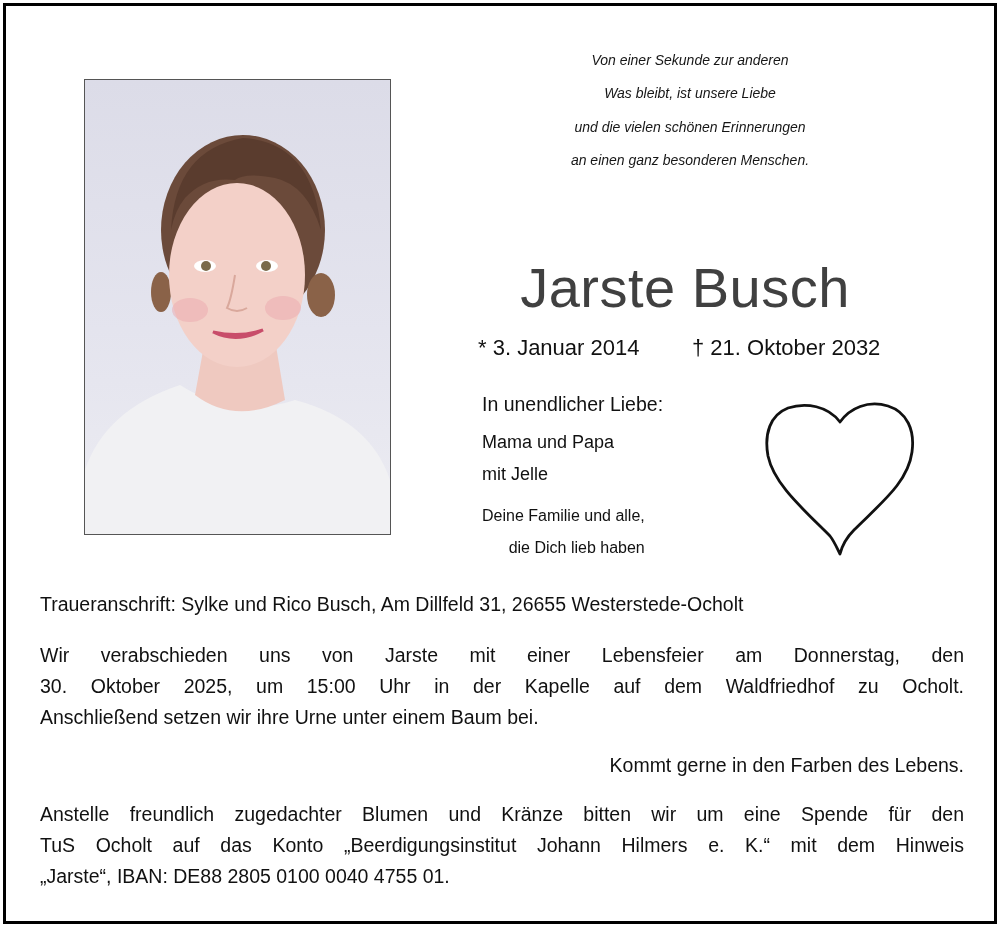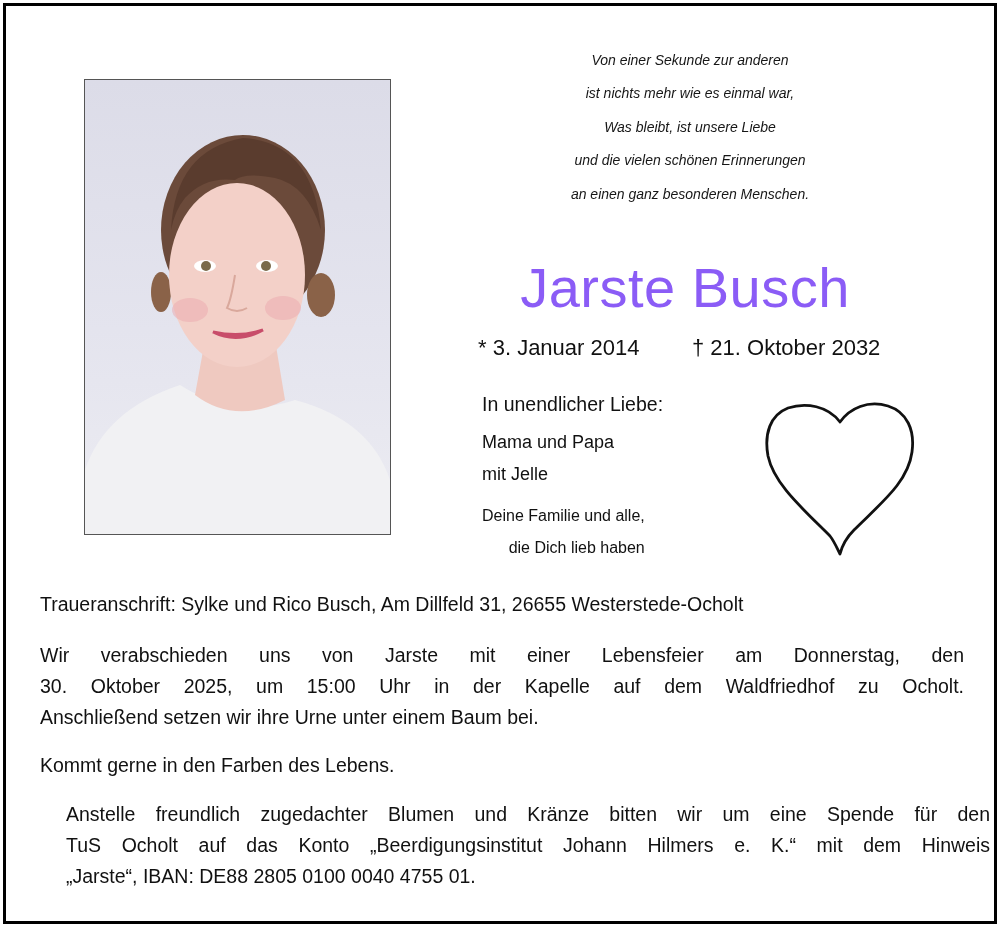--- a/index.html
+++ b/index.html
@@ -6,34 +6,34 @@
   body { width:1000px; height:925px; position:relative; overflow:hidden;
          font-family:"Liberation Sans", "DejaVu Sans", sans-serif; color:#111; }
   .frame { position:absolute; left:3px; top:3px; width:988px; height:915px;
            border:3px solid #000; box-sizing:content-box; background:#fff; }
   .photo { position:absolute; left:84px; top:79px; width:305px; height:454px;
            border:1px solid #555; overflow:hidden;
            background:linear-gradient(180deg,#dcdce8 0%,#e4e4ee 55%,#ececf2 100%); }
   .poem { position:absolute; left:470px; top:44px; width:440px; text-align:center;
           font-style:italic; font-size:14px; line-height:33.4px; color:#161616; }
   .name { position:absolute; left:455px; top:252px; width:460px; text-align:center;
-          font-size:56px; line-height:72px; color:#8b5cf6; letter-spacing:0.5px; }
+          font-size:56px; line-height:72px; color:#404040; letter-spacing:0.5px; }
   .born { position:absolute; left:478px; top:333px; font-size:22px; line-height:30px; }
   .died { position:absolute; left:692px; top:333px; font-size:22px; line-height:30px; }
   .intro { position:absolute; left:482px; top:390px; font-size:19.5px; line-height:28px; }
   .fam1 { position:absolute; left:482px; top:426px; font-size:18px; line-height:32px; }
   .fam2 { position:absolute; left:482px; top:500px; font-size:16px; line-height:32px;text-align:right; }
   .heart { position:absolute; left:762px; top:400px; width:156px; height:156px; }
   .addr { position:absolute; left:40px; top:590px; font-size:19.5px; line-height:28px; }
   .para { position:absolute; left:40px; width:924px; font-size:19.5px; line-height:31px;
           text-align:justify; text-align-last:left; }
   .p1 { top:640px; }
-  .center { position:absolute; left:40px; top:751px; width:924px; text-align:left;
+  .center { position:absolute; left:40px; top:751px; width:924px; text-align:right;
             font-size:19.5px; line-height:28px; }
-  .p2 { top:799px;margin-left:26px; }
+  .p2 { top:799px; }
   .line { display:block; white-space:pre; }
   .jline { display:block; text-align:justify; text-align-last:justify; }
 </style>
 </head>
 <body>
 
 <div class="frame"></div>
 
 <div class="photo" title="Portrait of a smiling girl in a white sweater">
   <svg width="305" height="454" viewBox="0 0 305 454">
@@ -60,21 +60,20 @@
     <ellipse cx="198" cy="228" rx="18" ry="12" fill="#eba7ad" opacity="0.5"></ellipse>
 
     <path d="M150 195 Q146 220 142 228 Q152 234 162 228" stroke="#d9a89c" stroke-width="2" fill="none"></path>
 
     <path d="M128 252 Q152 264 178 250 Q155 258 128 252 Z" fill="#d8607a" stroke="#c84d6a" stroke-width="3"></path>
   </svg>
 </div>
 
 <div class="poem">
   <span class="line">Von einer Sekunde zur anderen</span>
-  <span class="line">ist nichts mehr wie es einmal war,</span>
   <span class="line">Was bleibt, ist unsere Liebe</span>
   <span class="line">und die vielen schönen Erinnerungen</span>
   <span class="line">an einen ganz besonderen Menschen.</span>
 </div>
 
 <div class="name">Jarste Busch</div>
 <div class="born">* 3. Januar 2014</div>
 <div class="died">† 21. Oktober 2032</div>
 
 <div class="intro">In unendlicher Liebe:</div>

